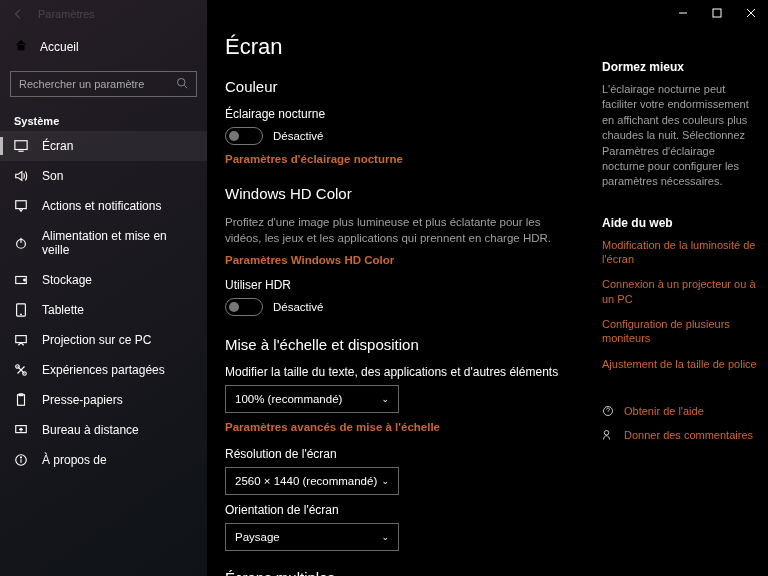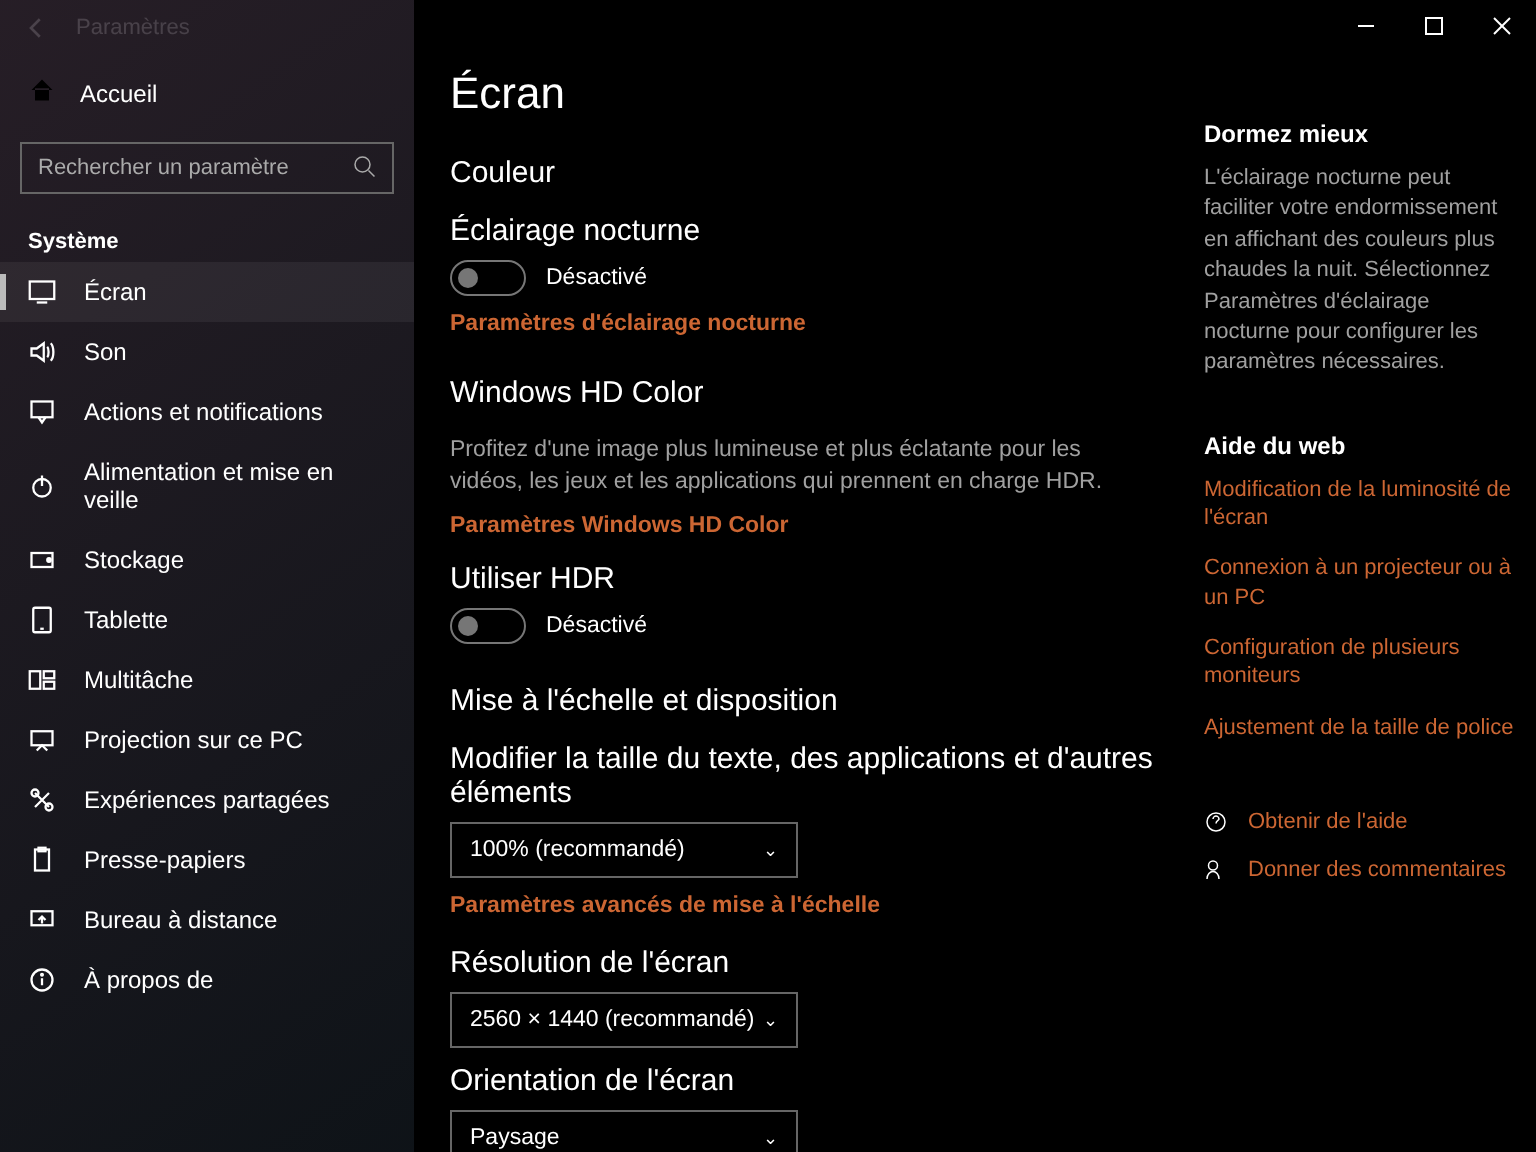--- a/index.html
+++ b/index.html
@@ -37,21 +37,21 @@
   .nav{flex:1;overflow:hidden;}
   .nav-item{display:flex;align-items:center;padding:8px 14px;gap:14px;font-size:12px;color:#fff;position:relative;}
   .nav-item.active{background:rgba(255,255,255,0.06);}
   .nav-item.active::before{content:"";position:absolute;left:0;top:6px;bottom:6px;width:3px;background:#bbb;}
   .nav-item .ico{width:14px;height:14px;display:flex;align-items:center;justify-content:center;color:#fff;}
   .nav-item .ico svg{stroke:#fff;fill:none;stroke-width:1.3;}
   
   .main{position:absolute;left:207px;top:0;bottom:0;width:395px;padding:34px 0 0 18px;overflow:hidden;}
   h1{font-size:22px;font-weight:400;margin-bottom:18px;}
   h2{font-size:15px;font-weight:400;margin:0 0 12px 0;}
-  .lbl{font-size:15px;color:#fff;margin-bottom:6px;}
+  .lbl{font-size:12px;color:#fff;margin-bottom:6px;}
   .desc{font-size:11.5px;color:var(--txt-dim);line-height:1.4;margin-bottom:8px;max-width:330px;}
   .link{font-size:11.5px;color:var(--accent);margin:4px 0 20px 0;display:block;font-weight:bold;}
   .toggle-row{display:flex;align-items:center;gap:10px;margin-bottom:8px;}
   .toggle{width:38px;height:18px;border:1px solid var(--toggle-off);border-radius:9px;position:relative;}
   .toggle::after{content:"";position:absolute;width:10px;height:10px;border-radius:50%;background:var(--toggle-off);top:3px;left:3px;}
   .toggle-lbl{font-size:11.5px;color:#fff;}
   .select{width:174px;height:28px;border:1px solid var(--field-border);display:flex;align-items:center;justify-content:space-between;padding:0 9px;font-size:11.5px;color:#fff;margin-bottom:8px;}
   .select .chev{font-size:9px;color:#fff;}
   
   .rightpane{position:absolute;left:602px;top:60px;width:158px;}
@@ -157,30 +157,20 @@
           <svg width="14" height="14" viewBox="0 0 16 16">
             <rect x="3" y="1" width="10" height="14" rx="1"></rect>
             <line x1="7" y1="13" x2="9" y2="13"></line>
           </svg>
         </span>
       <span>Tablette</span>
     </div>
     <div class="nav-item">
       <span class="ico">
           <svg width="14" height="14" viewBox="0 0 16 16">
-            <rect x="1" y="3" width="6" height="10"></rect>
-            <rect x="9" y="3" width="6" height="4"></rect>
-            <rect x="9" y="9" width="6" height="4"></rect>
-          </svg>
-        </span>
-      <span>Multitâche</span>
-    </div>
-    <div class="nav-item">
-      <span class="ico">
-          <svg width="14" height="14" viewBox="0 0 16 16">
             <rect x="2" y="3" width="12" height="8"></rect>
             <path d="M5 14l3-3 3 3"></path>
           </svg>
         </span>
       <span>Projection sur ce PC</span>
     </div>
     <div class="nav-item">
       <span class="ico">
           <svg width="14" height="14" viewBox="0 0 16 16">
             <path d="M4 4l8 8M12 4l-8 8"></path>

